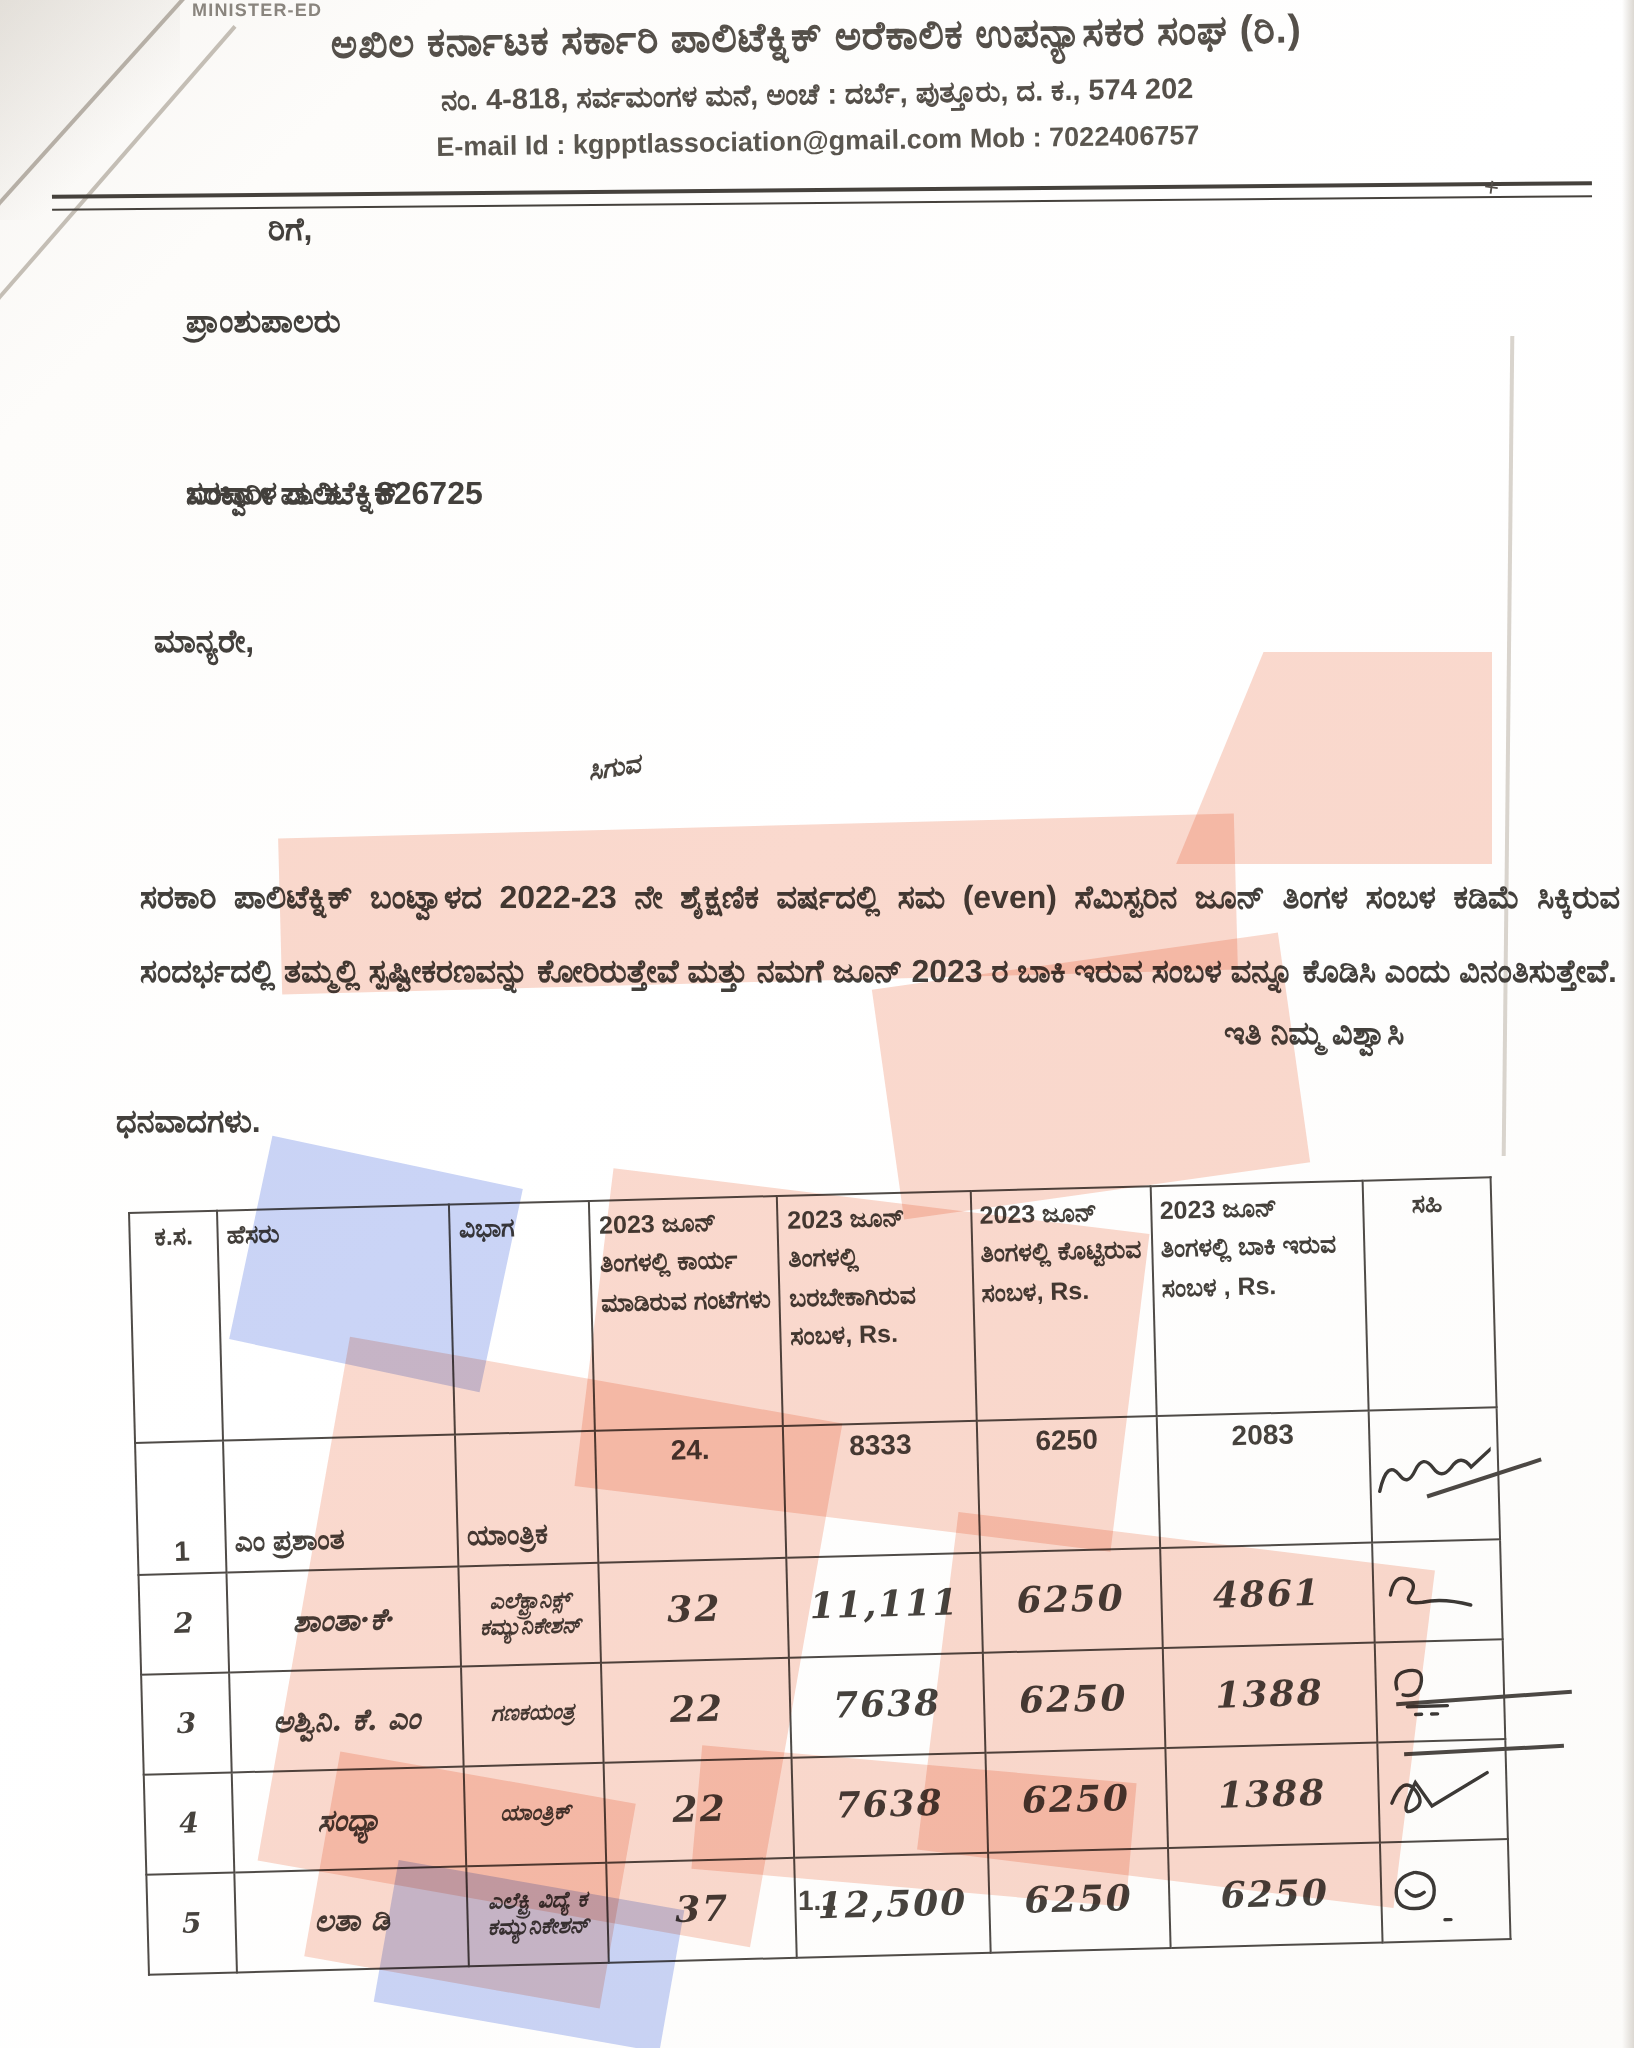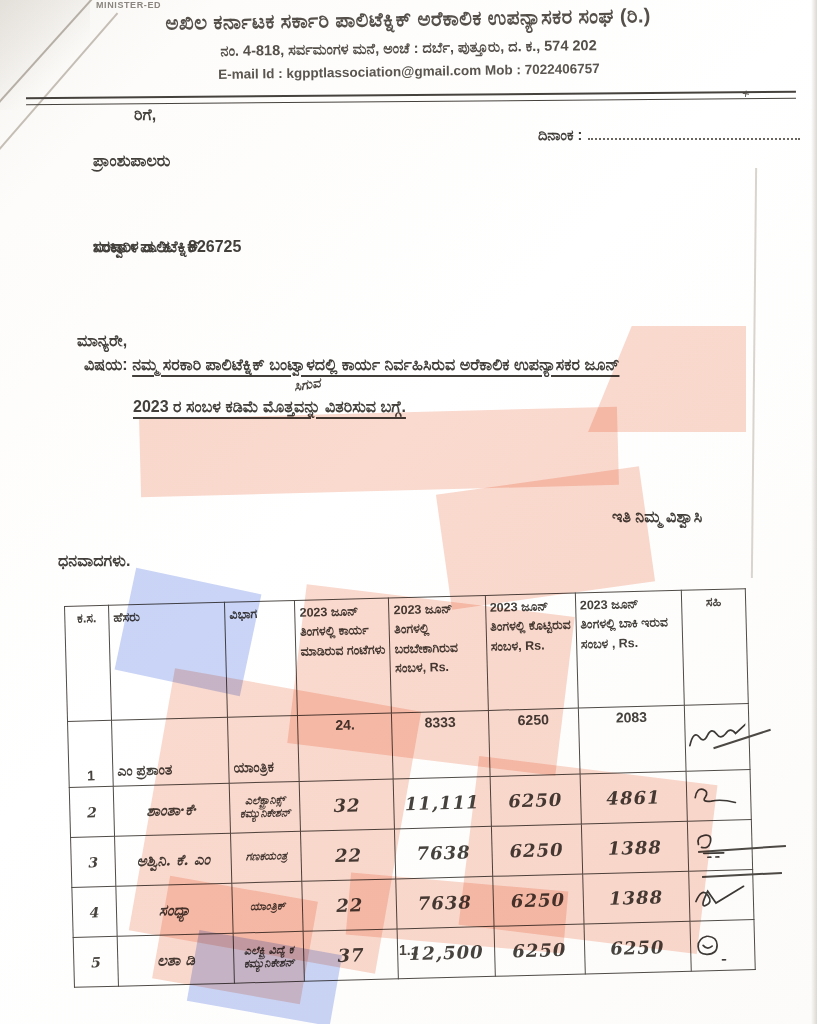--- a/index.html
+++ b/index.html
@@ -30,21 +30,21 @@
     border-top:2.5px solid #45413c;border-bottom:1.3px solid #45413c;transform:rotate(-.5deg);}
   .rule-cross{position:absolute;left:742px;top:86px;font-size:13px;color:#55504a;transform:rotate(8deg);}
   
   .txt{position:absolute;font-size:16px;font-weight:600;color:#43403c;}
   .to-line{left:86px;top:106px;margin-left:48px;}
   .date-line{left:538px;top:126px;font-size:14.5px;}
   .date-dots{display:inline-block;width:212px;border-bottom:2px dotted #6a655f;height:12px;margin-left:6px;}
   .addr-1{left:93px;top:152px;}
   .addr-2{left:93px;top:194px;margin-top:44px;}
   .addr-3{left:93px;top:238px;}
-  .greeting{left:77px;top:332px;}
+  .greeting{left:77px;top:312px;}
   .subject-1{left:84px;top:356px;white-space:nowrap;}
   .subject-2{left:133px;top:398px;white-space:nowrap;}
   .u{ text-decoration:underline;text-decoration-thickness:1.5px;text-underline-offset:5px;}
   .insertion{left:294px;top:377px;font-size:13px;font-weight:600;font-style:italic;
     font-family:"DejaVu Serif",serif;color:#4a453f;transform:rotate(-9deg);}
   .paragraph{left:70px;top:432px;width:740px;line-height:2.3;text-align:justify;}
   .thanks{left:58px;top:552px;}
   .closing{left:612px;top:508px;}
   
   .table-wrap{position:absolute;left:64px;top:606px;transform:rotate(-1.5deg);transform-origin:left top;}
@@ -98,36 +98,27 @@
   <div class="corner-note">MINISTER-ED</div>
   <div class="letterhead">
     <div class="org-name">ಅಖಿಲ ಕರ್ನಾಟಕ ಸರ್ಕಾರಿ ಪಾಲಿಟೆಕ್ನಿಕ್ ಅರೆಕಾಲಿಕ ಉಪನ್ಯಾಸಕರ ಸಂಘ (ರಿ.)</div>
     <div class="org-address">ನಂ. 4-818, ಸರ್ವಮಂಗಳ ಮನೆ, ಅಂಚೆ : ದರ್ಬೆ, ಪುತ್ತೂರು, ದ. ಕ., 574 202</div>
     <div class="org-contact">E-mail Id : kgpptlassociation@gmail.com     Mob : 7022406757</div>
   </div>
   <div class="double-rule"></div>
   <div class="rule-cross">+</div>
 
   <div class="txt to-line">ರಿಗೆ,</div>
-  <div class="txt date-line">
-    <span>ದಿನಾಂಕ :</span><span class="date-dots"></span>
-  </div>
   <div class="txt addr-1">ಪ್ರಾಂಶುಪಾಲರು</div>
   <div class="txt addr-2">ಸರಕಾರೀ ಪಾಲಿಟೆಕ್ನಿಕ್</div>
   <div class="txt addr-3">ಬಂಟ್ವಾಳ ಡ. ಕ. - 826725</div>
 
   <div class="txt greeting">ಮಾನ್ಯರೇ,</div>
-  <div class="txt subject-1">
-    <span>ವಿಷಯ:</span>
-    <span class="u">ನಮ್ಮ ಸರಕಾರಿ ಪಾಲಿಟೆಕ್ನಿಕ್ ಬಂಟ್ವಾಳದಲ್ಲಿ ಕಾರ್ಯ ನಿರ್ವಹಿಸಿರುವ ಅರೆಕಾಲಿಕ ಉಪನ್ಯಾಸಕರ ಜೂನ್</span>
-  </div>
   <div class="txt insertion">ಸಿಗುವ</div>
-  <div class="txt subject-2">
-    <span class="u">2023 ರ ಸಂಬಳ ಕಡಿಮೆ ಮೊತ್ತವನ್ನು ವಿತರಿಸುವ ಬಗ್ಗೆ.</span>
-  </div>
+  <div class="txt paragraph">ಸರಕಾರಿ ಪಾಲಿಟೆಕ್ನಿಕ್ ಬಂಟ್ವಾಳದ 2022-23 ನೇ ಶೈಕ್ಷಣಿಕ ವರ್ಷದಲ್ಲಿ ಸಮ  (even) ಸೆಮಿಸ್ಟರಿನ ಜೂನ್ ತಿಂಗಳ ಸಂಬಳ ಕಡಿಮೆ ಸಿಕ್ಕಿರುವ ಸಂದರ್ಭದಲ್ಲಿ ತಮ್ಮಲ್ಲಿ ಸ್ಪಷ್ಟೀಕರಣವನ್ನು ಕೋರಿರುತ್ತೇವೆ ಮತ್ತು ನಮಗೆ ಜೂನ್ 2023 ರ ಬಾಕಿ ಇರುವ ಸಂಬಳ ವನ್ನೂ ಕೊಡಿಸಿ ಎಂದು ವಿನಂತಿಸುತ್ತೇವೆ.</div>
   <div class="txt thanks">ಧನವಾದಗಳು.</div>
   <div class="txt closing">ಇತಿ ನಿಮ್ಮ ವಿಶ್ವಾಸಿ</div>
 
   <div class="table-wrap">
     <table class="salary-table">
       <colgroup>
         <col style="width:44px">
           <col style="width:116px">
           <col style="width:70px">
           <col style="width:94px">

